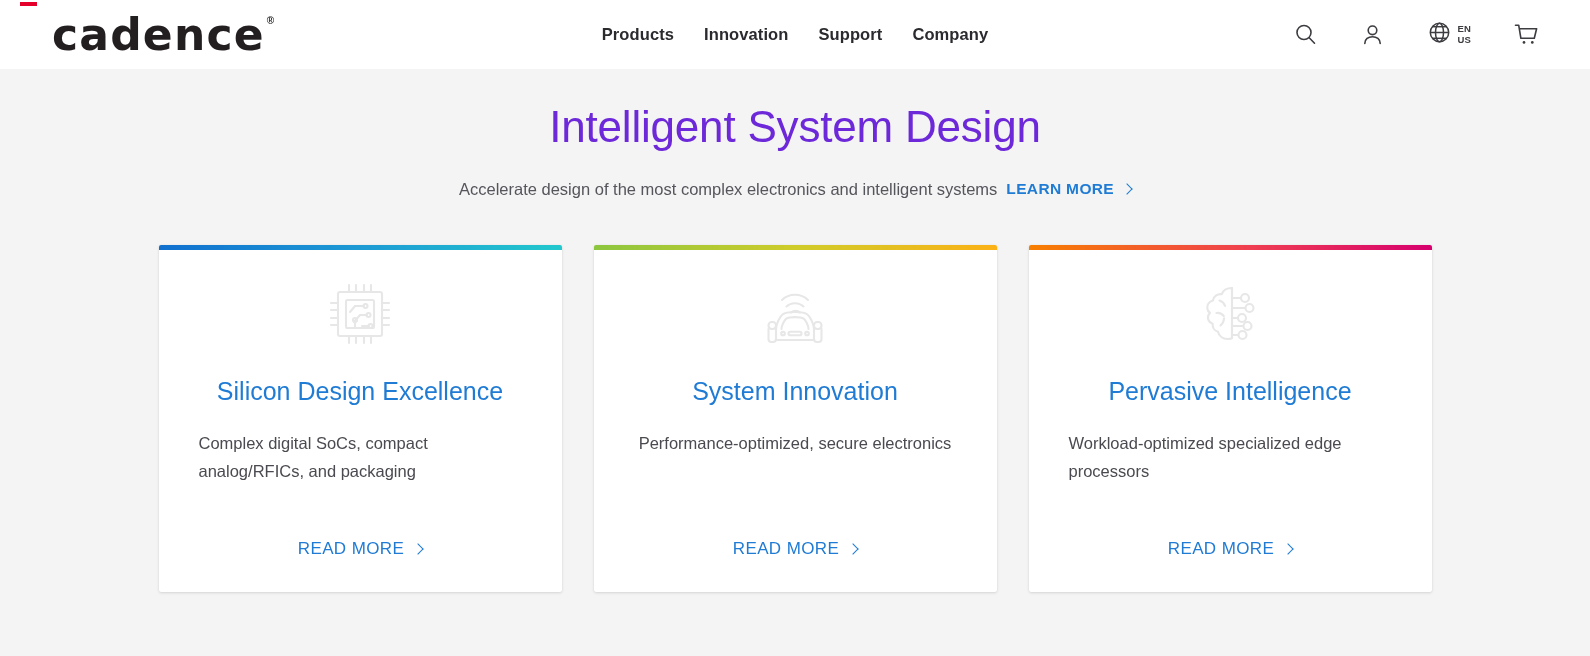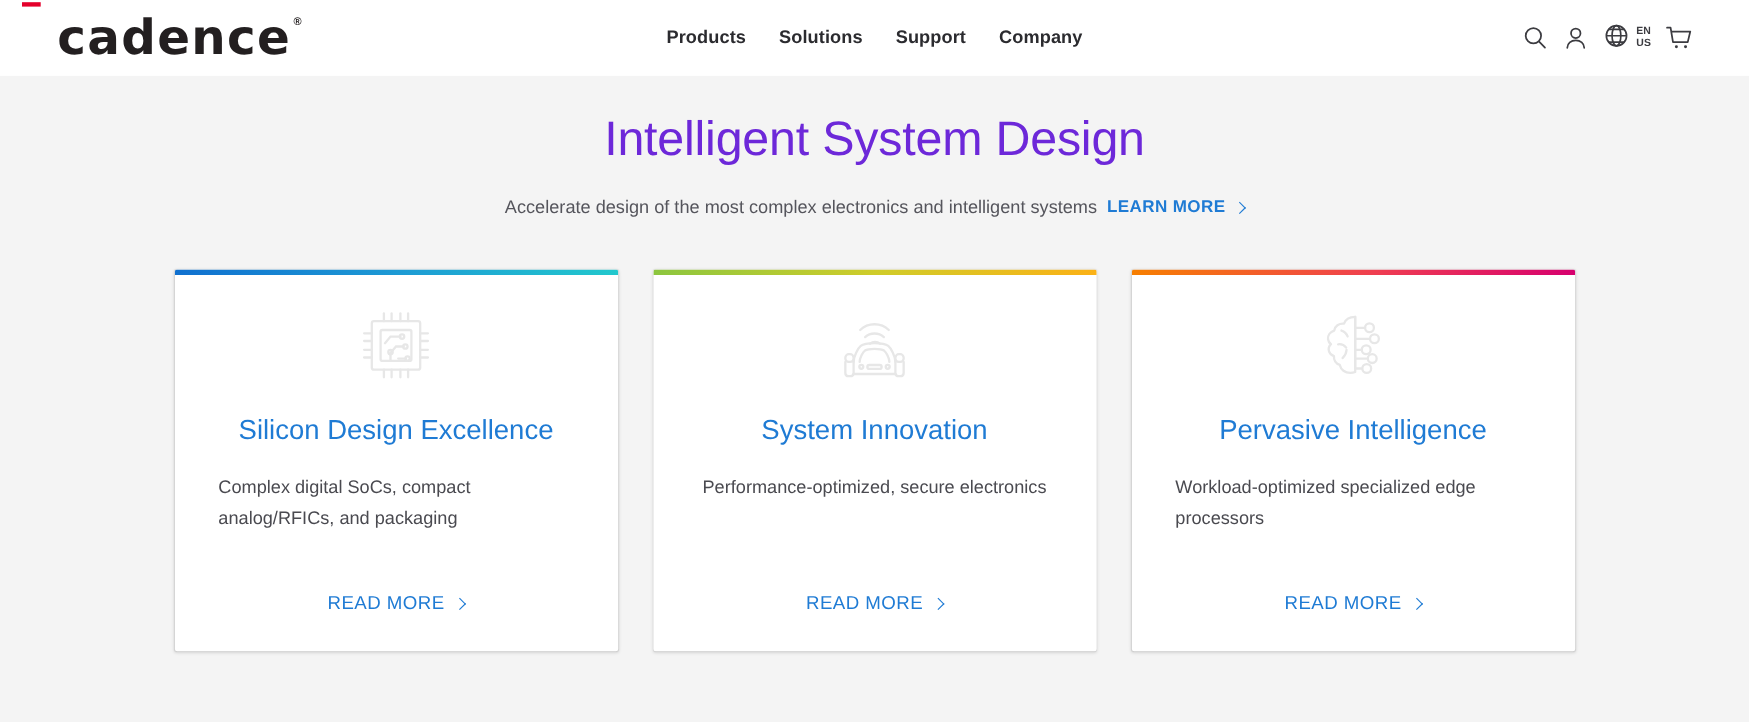--- a/index.html
+++ b/index.html
@@ -74,21 +74,21 @@
     color: #2b2b2f;
     letter-spacing: .1px;
     cursor: pointer;
     padding: 6px 3px;
   }
 
   .header-actions {
     margin-left: auto;
     display: flex;
     align-items: center;
-    gap: 12px;
+    gap: 42px;
     position: relative;
     z-index: 2;
   }
   .icon-btn {
     display: flex;
     align-items: center;
     cursor: pointer;
     color: #3c3c41;
   }
   .locale {
@@ -214,21 +214,21 @@
 <div class="header">
 
   <div class="logo">
     <span class="logo-word">cadence</span>
     <span class="logo-macron"></span>
     <span class="logo-reg">®</span>
   </div>
 
   <nav class="nav">
     <span class="nav-item">Products</span>
-    <span class="nav-item">Solutions</span>
+    <span class="nav-item">Innovation</span>
     <span class="nav-item">Support</span>
     <span class="nav-item">Company</span>
   </nav>
 
   <div class="header-actions">
 
     <span class="icon-btn">
       <svg width="25" height="25" viewBox="0 0 25 25" fill="none" stroke="#3c3c41" stroke-width="1.6">
         <circle cx="11" cy="10.5" r="7"></circle>
         <line x1="16.2" y1="15.8" x2="21.5" y2="21.2" stroke-linecap="round"></line>

